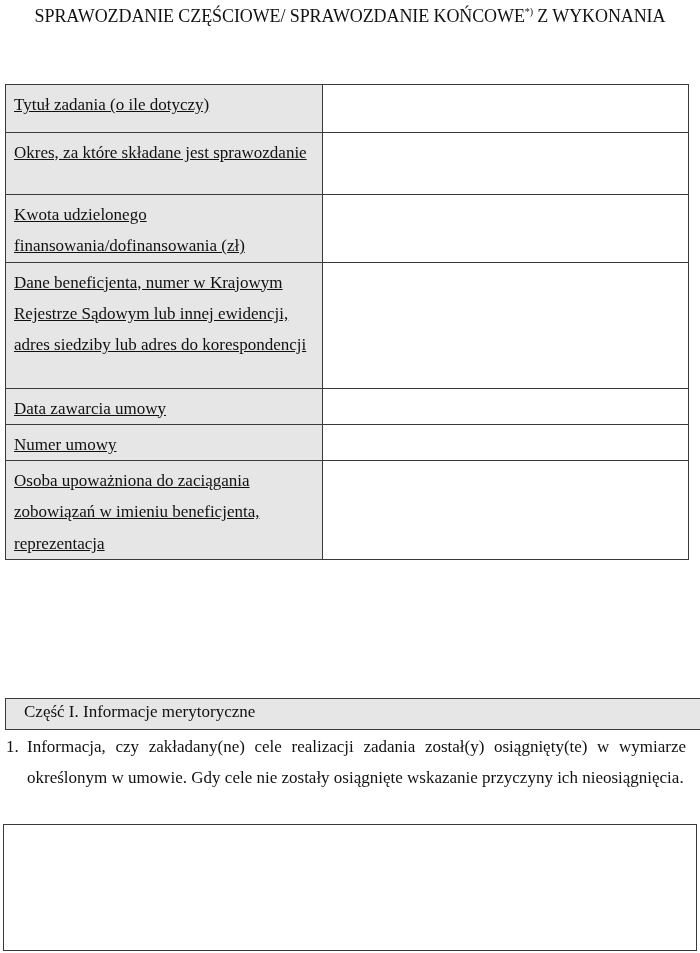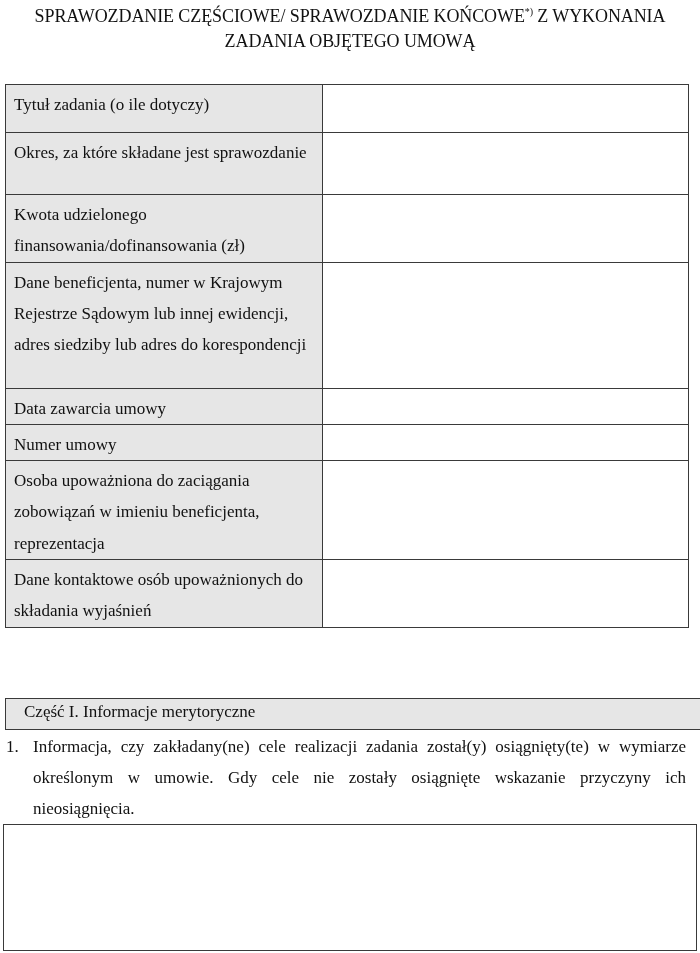--- a/index.html
+++ b/index.html
@@ -41,20 +41,21 @@
     .info-table td {
       border: 1.5px solid #3a3a3a;
       padding: 0;
       vertical-align: top;
     }
     .info-table td.label {
       width: 300px;
       background: #e6e6e6;
       padding: 4px 8px 0 8px;
       line-height: 31.3px;
+      text-decoration: underline;
     }
     .info-table td.value {
       background: #ffffff;
     }
     .section-box {
       position: absolute;
       left: 5px;
       top: 698px;
       width: 678px;
       height: 30px;
@@ -72,40 +73,39 @@
       width: 680px;
       font-size: 17px;
       line-height: 31px;
     }
     .question .num {
       position: absolute;
       left: 0;
       top: 0;
     }
     .question .text {
-      margin-left: 27px;
+      margin-left: 21px;
       text-align: justify;
       text-align-last: left;
     }
     .answer-box {
       position: absolute;
       left: 3px;
       top: 824px;
       width: 692px;
       height: 125px;
       border: 1.5px solid #3a3a3a;
       background: #ffffff;
     }
   </style>
 </head>
 <body>
 
 <div class="title">
   <div><span>SPRAWOZDANIE CZĘŚCIOWE/ SPRAWOZDANIE KOŃCOWE</span><sup>*)</sup><span> Z WYKONANIA</span></div>
-  <div>ZADANIA OBJĘTEGO UMOWĄ</div>
 </div>
 
 <table class="info-table">
   <tbody>
     <tr style="height:48px;">
       <td class="label">Tytuł zadania (o ile dotyczy)</td>
       <td class="value"></td>
     </tr>
     <tr style="height:62px;">
       <td class="label">Okres, za które składane jest sprawozdanie</td>
@@ -124,24 +124,20 @@
       <td class="value"></td>
     </tr>
     <tr style="height:32px;">
       <td class="label">Numer umowy</td>
       <td class="value"></td>
     </tr>
     <tr style="height:94px;margin-top:36px;">
       <td class="label">Osoba upoważniona do zaciągania zobowiązań w imieniu beneficjenta, reprezentacja</td>
       <td class="value"></td>
     </tr>
-    <tr style="height:63px;">
-      <td class="label">Dane kontaktowe osób upoważnionych do składania wyjaśnień</td>
-      <td class="value"></td>
-    </tr>
   </tbody>
 </table>
 
 <div class="section-box">Część I. Informacje merytoryczne</div>
 
 <div class="question">
   <span class="num">1.</span>
   <div class="text">Informacja, czy zakładany(ne) cele realizacji zadania został(y) osiągnięty(te) w wymiarze określonym w umowie. Gdy cele nie zostały osiągnięte wskazanie przyczyny ich nieosiągnięcia.</div>
 </div>
 

